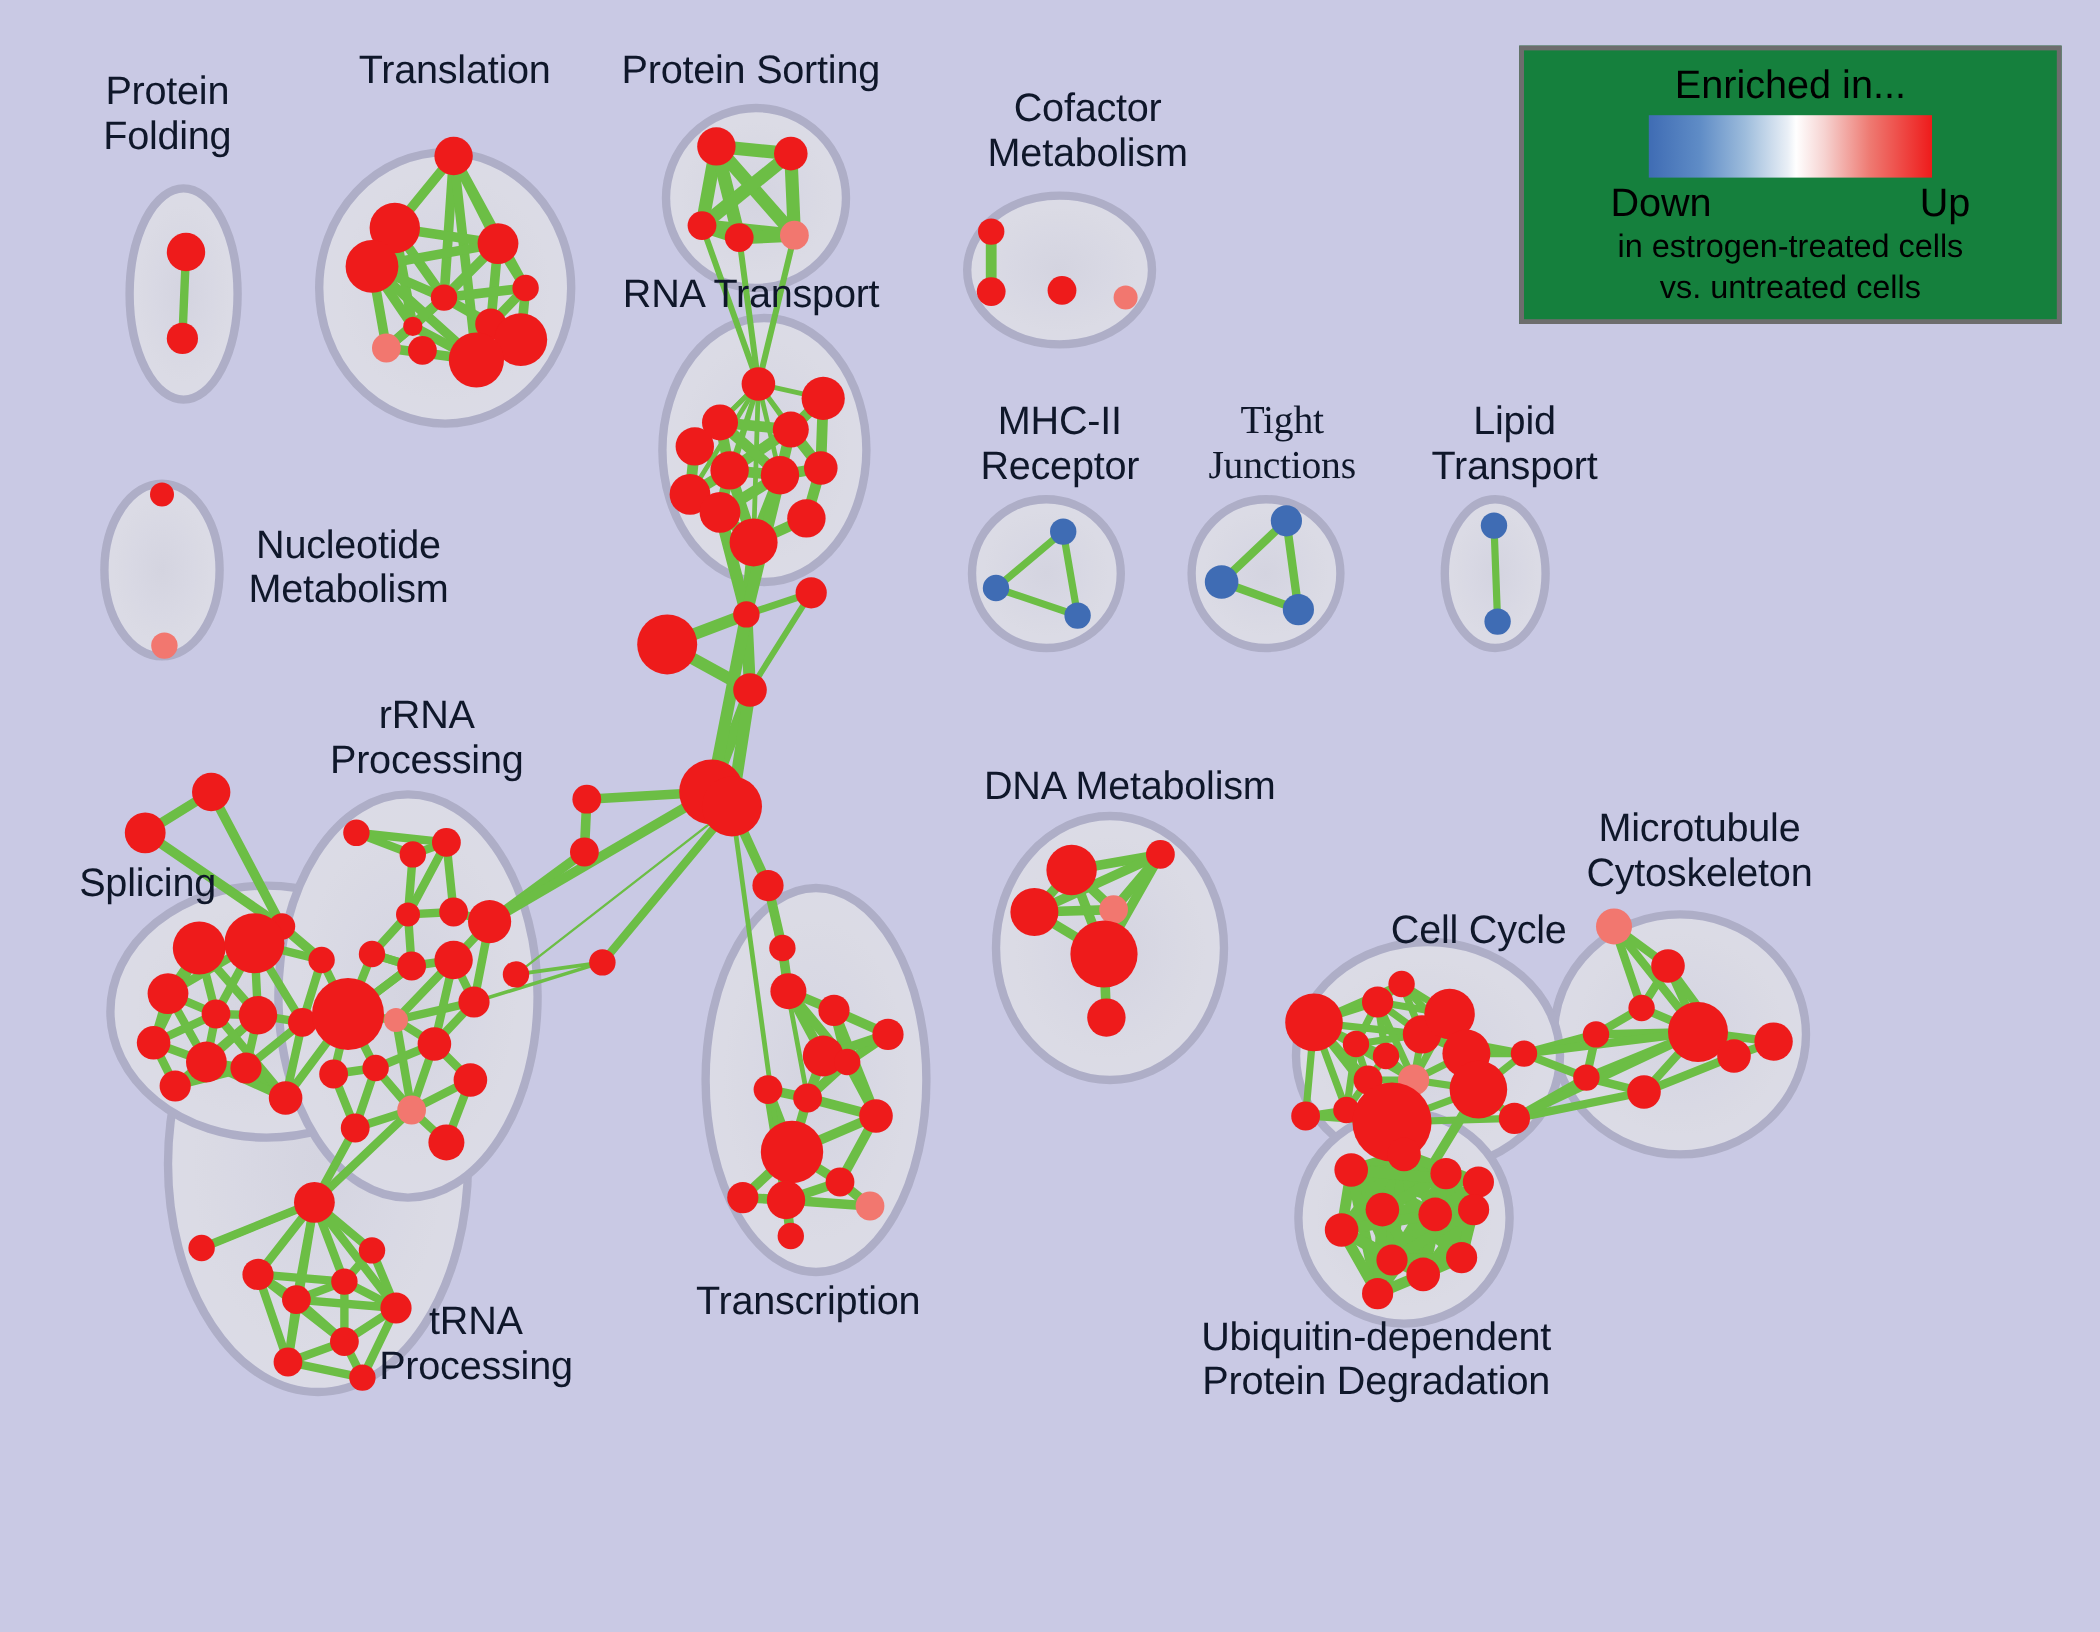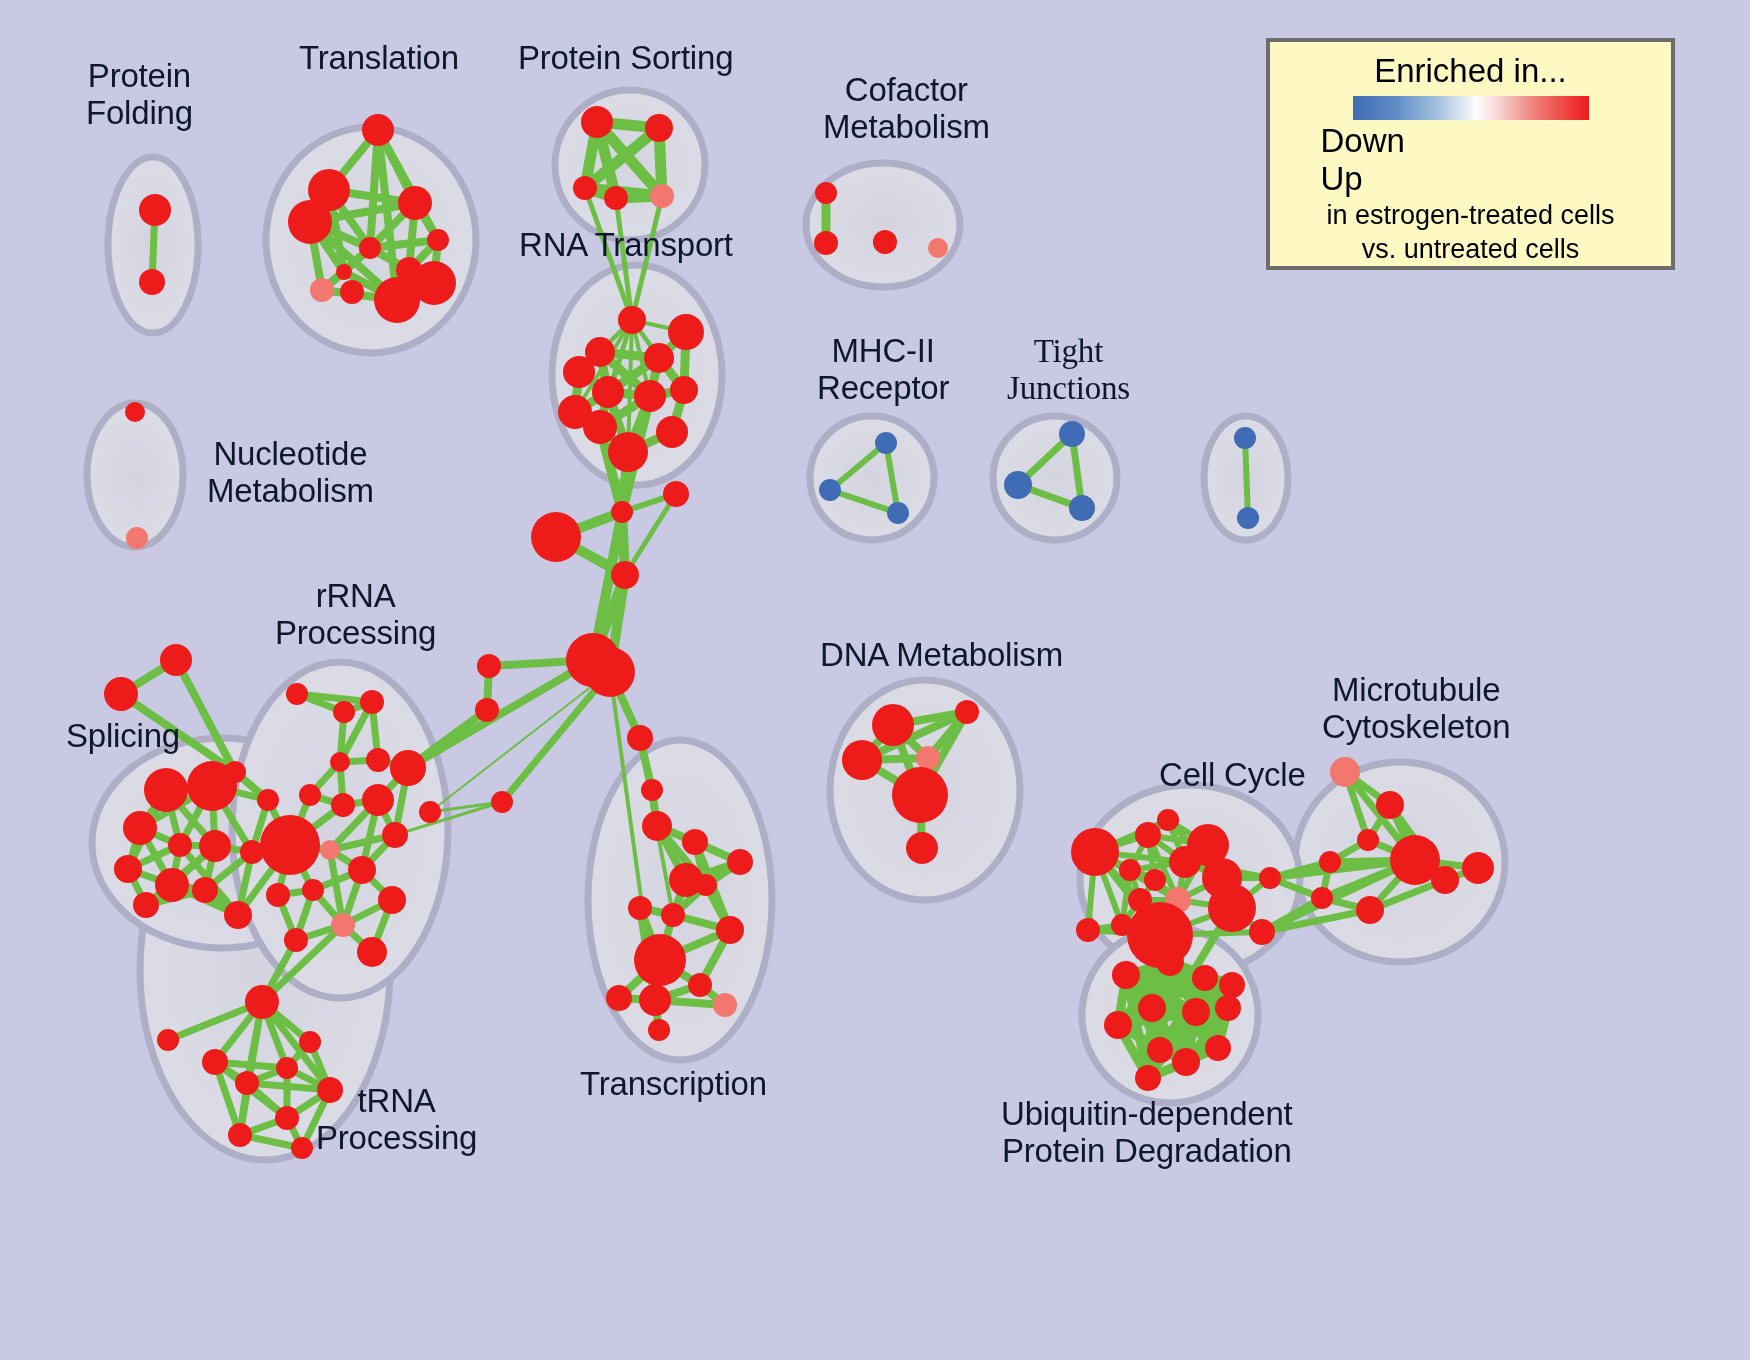--- a/index.html
+++ b/index.html
@@ -18,36 +18,36 @@
     font-size:33px;
     line-height:1.12;
     font-family:"Liberation Sans","DejaVu Sans",sans-serif;
     white-space:pre;
     text-align:center;
     letter-spacing:-0.2px;
   }
   #legend{
     position:absolute;
     left:1266px;top:38px;
-    width:409px;height:232px;
-    background:#fef9c3;
+    width:452px;height:232px;
+    background:#15803d;
     border:4px solid #6d6d6d;
     box-sizing:border-box;
     display:flex;flex-direction:column;
     align-items:center;
     padding-top:10px;
   }
   #legend .ltitle{font-size:33px;color:#000;margin-bottom:6px;}
   #legend .bar{
     width:236px;height:52px;
     background:linear-gradient(to right,#3f6cb4 0%,#5f8cc6 18%,#9dbcdc 34%,#e9eff6 49%,#ffffff 52%,#f6d3d1 62%,#ee7a72 78%,#ee1b1b 100%);
   }
   #legend .ends{
-    width:300px;display:flex;justify-content:flex-start;
-    font-size:33px;color:#000;margin-top:2px;flex-direction:column;
+    width:300px;display:flex;justify-content:space-between;
+    font-size:33px;color:#000;margin-top:2px;
   }
   #legend .sub{font-size:27px;color:#000;line-height:1.18;text-align:center;margin-top:2px;}
 </style>
 </head>
 <body>
 
 <div id="stage">
 
   <svg id="net" viewBox="0 0 1750 1360" xmlns="http://www.w3.org/2000/svg">
     <defs>
@@ -700,20 +700,22 @@
   <div class="lbl" style="left:518px;top:40px;">Protein Sorting</div>
   <div class="lbl" style="left:507px;top:227px;margin-left:12px;">RNA Transport</div>
   <div class="lbl" style="left:823px;top:72px;">Cofactor
 Metabolism</div>
   <div class="lbl" style="left:207px;top:436px;">Nucleotide
 Metabolism</div>
   <div class="lbl" style="left:817px;top:333px;">MHC-II
 Receptor</div>
   <div class="lbl" style="left:1007px;top:333px;font-family:Liberation Serif, serif;">Tight
 Junctions</div>
+  <div class="lbl" style="left:1193px;top:333px;">Lipid
+Transport</div>
   <div class="lbl" style="left:66px;top:718px;">Splicing</div>
   <div class="lbl" style="left:275px;top:578px;">rRNA
 Processing</div>
   <div class="lbl" style="left:316px;top:1083px;">tRNA
 Processing</div>
   <div class="lbl" style="left:580px;top:1066px;">Transcription</div>
   <div class="lbl" style="left:820px;top:637px;">DNA Metabolism</div>
   <div class="lbl" style="left:1159px;top:757px;">Cell Cycle</div>
   <div class="lbl" style="left:1322px;top:672px;">Microtubule
 Cytoskeleton</div>

